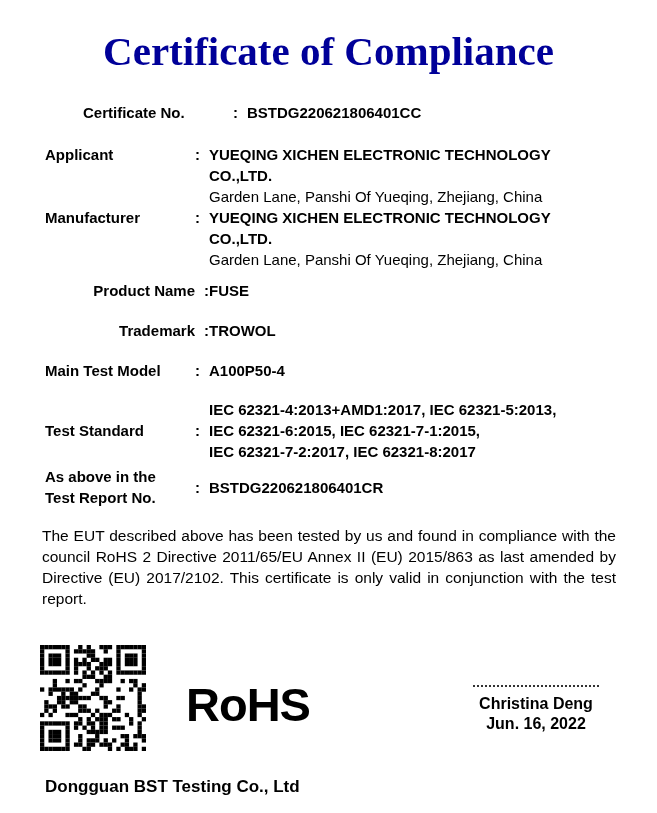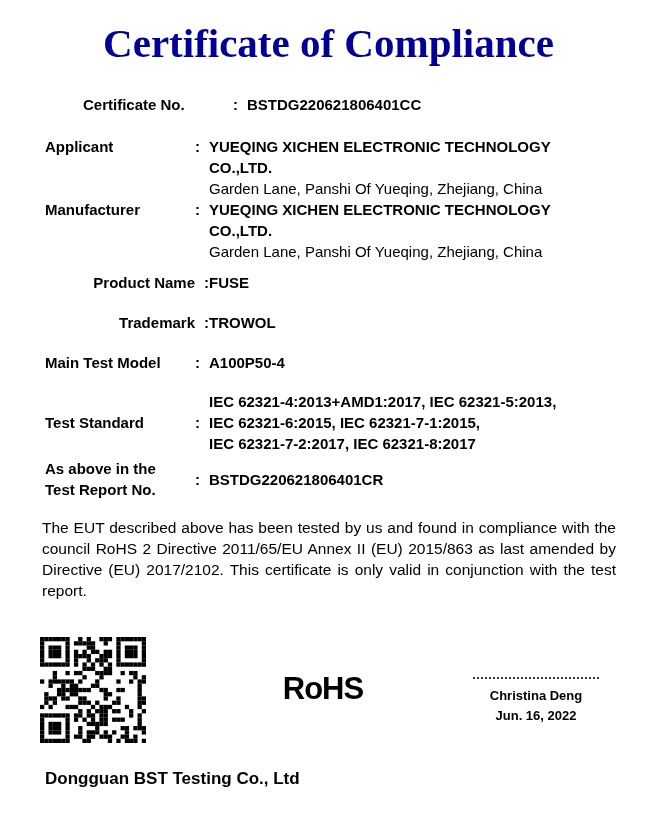--- a/index.html
+++ b/index.html
@@ -8,21 +8,21 @@
     width: 657px;
     height: 813px;
     margin: 0 auto;
     background: #ffffff;
     box-sizing: border-box;
     overflow: hidden;
     font-family: "Liberation Sans", sans-serif;
     color: #000000;
   }
   .title {
-    margin: 0;
+    margin: 8px;
     padding-top: 20px;
     text-align: center;
     font-family: "Liberation Serif", serif;
     font-weight: bold;
     font-size: 41px;
     line-height: 46px;
     color: #000099;
   }
   .fields { margin-top: 28px; padding: 0 40px 0 45px; }
   .row {
@@ -51,35 +51,35 @@
   }
   .bottom {
     display: flex;
     align-items: flex-start;
     margin-top: 36px;
     padding: 0 45px 0 40px;
   }
   .qr { width: 106px; height: 106px; flex: 0 0 106px; }
   .rohs {
     flex: 1;
-    text-align: center;
+    text-align: left;
     padding-left: 40px;
     margin-top: 36px;
-    font-size: 31px;
+    font-size: 47px;
     font-weight: bold;
     letter-spacing: -1px;
     line-height: 1;
   }
   .sig {
     flex: 0 0 152px;
     width: 152px;
     margin-top: 40px;
     text-align: center;
     font-weight: bold;
-    font-size: 13px;
+    font-size: 16px;
     line-height: 20px;
   }
   .sig-line {
     border-top: 2px dotted #333333;
     width: 126px;
     margin: 0 auto 7px auto;
     height: 0;
   }
   .footer { margin-top: 26px; padding: 0 40px 0 45px; }
   .footer-company { font-size: 17px; font-weight: bold; margin-bottom: 7px; }

